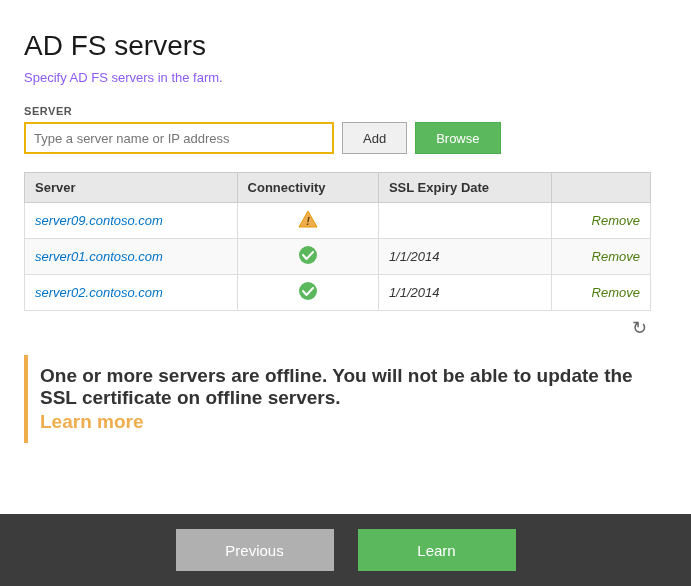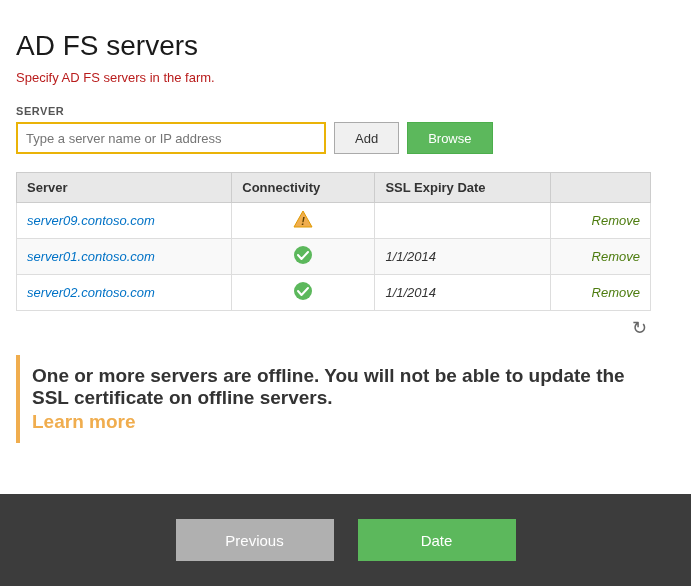--- a/index.html
+++ b/index.html
@@ -8,34 +8,34 @@
       background: #fff;
       width: 691px;
       height: 586px;
       display: flex;
       flex-direction: column;
       overflow: hidden;
     }
 
     .main-content {
       flex: 1;
-      padding: 30px 40px 20px 16px;
+      padding: 30px 40px 20px 24px;
       overflow: hidden;
     }
 
     .page-title {
       font-size: 28px;
       font-weight: 300;
       color: #1a1a1a;
       margin-bottom: 8px;
     }
 
     .page-subtitle {
       font-size: 13px;
-      color: #b91c1c;
+      color: #8b5cf6;
       margin-bottom: 20px;
     }
 
     .field-label {
       font-size: 11px;
       font-weight: 600;
       color: #555;
       letter-spacing: 0.05em;
       margin-bottom: 5px;
       text-transform: uppercase;
@@ -162,21 +162,21 @@
       color: #f0ad4e;
       text-decoration: none;
       font-weight: 600;
       display: block;
       margin-top: 2px;
       cursor: pointer;
     }
 
     .footer {
       background: #3c3c3c;
-      height: 92px;
+      height: 72px;
       display: flex;
       align-items: center;
       justify-content: center;
       gap: 24px;
       flex-shrink: 0;
     }
 
     .btn-previous {
       width: 158px;
       height: 42px;
@@ -266,14 +266,14 @@
   </div>
 
   <div class="warning-box">
     <span class="warning-text">One or more servers are offline. You will not be able to update the SSL certificate on offline servers.</span>
     <a class="learn-more">Learn more</a>
   </div>
 </div>
 
 <div class="footer">
   <button class="btn-previous">Previous</button>
-  <button class="btn-next">Date</button>
+  <button class="btn-next">Learn</button>
 </div>
 
 </body></html>

